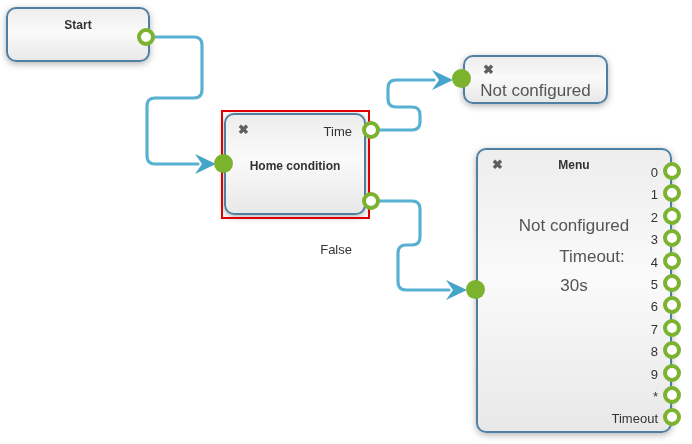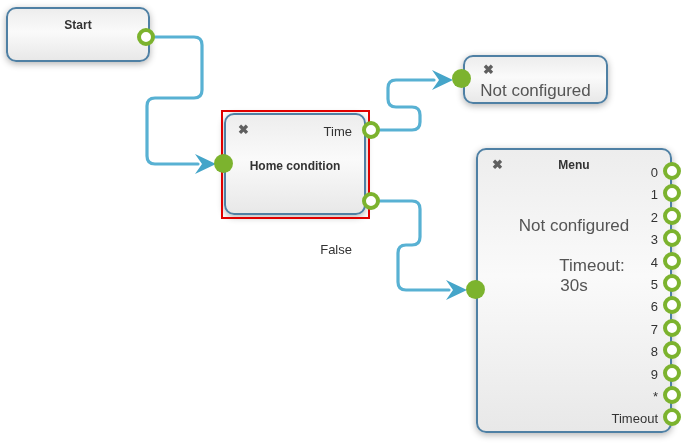--- a/index.html
+++ b/index.html
@@ -70,21 +70,21 @@
   <div class="node" style="left:463px;top:55px;width:145px;height:49px;">
     <span class="x-icon" style="left:18px;top:6px;">✖</span>
     <div class="node-sub" style="top:24px;">Not configured</div>
   </div>
   <div class="dot" style="left:452px;top:69px;"></div>
 
   <div class="node" style="left:476px;top:148px;width:196px;height:285px;">
     <span class="x-icon" style="left:14px;top:8px;">✖</span>
     <div class="node-title" style="top:8px;">Menu</div>
     <div class="node-sub" style="top:66px;">Not configured</div>
-    <div class="node-sub" style="top:106px;padding-left:36px;">Timeout:</div>
+    <div class="node-sub" style="top:97px;padding-left:36px;">Timeout:</div>
     <div class="node-sub" style="top:126px;">30s</div>
 
     <div class="out-label" style="right:12px;top:14px;width:70px;">0</div>
     <div class="out-label" style="right:12px;top:36px;width:70px;">1</div>
     <div class="out-label" style="right:12px;top:59px;width:70px;">2</div>
     <div class="out-label" style="right:12px;top:81px;width:70px;">3</div>
     <div class="out-label" style="right:12px;top:104px;width:70px;">4</div>
     <div class="out-label" style="right:12px;top:126px;width:70px;">5</div>
     <div class="out-label" style="right:12px;top:148px;width:70px;">6</div>
     <div class="out-label" style="right:12px;top:171px;width:70px;">7</div>

